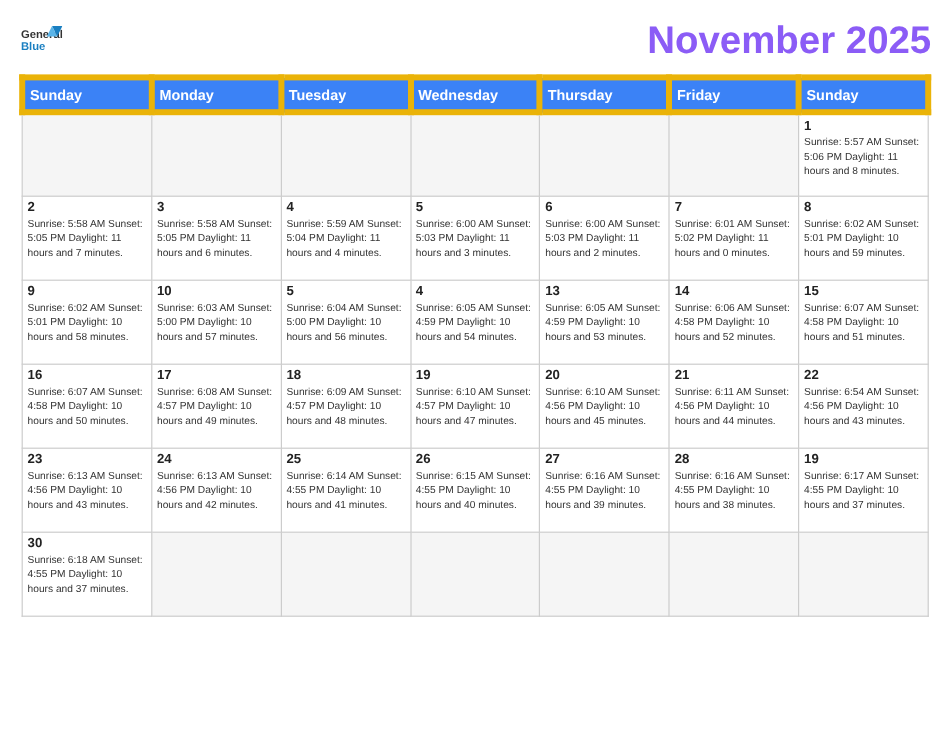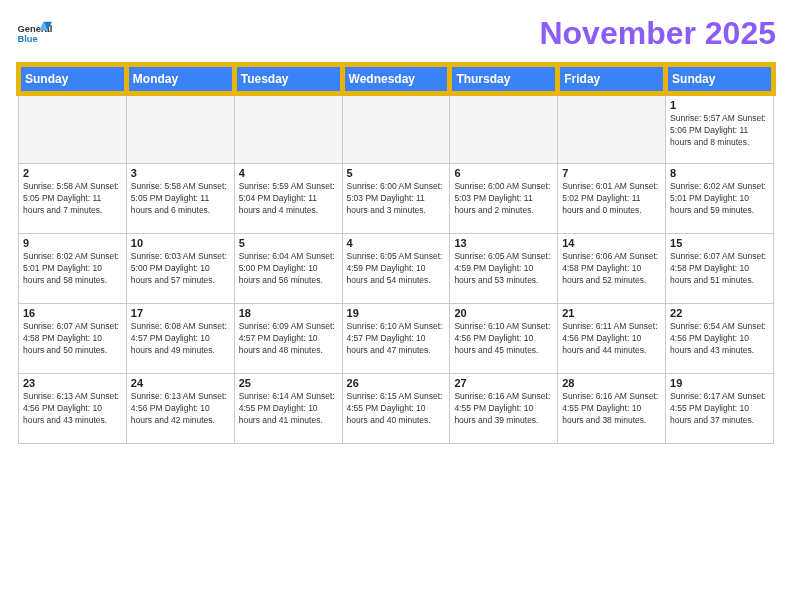--- a/index.html
+++ b/index.html
@@ -328,15 +328,30 @@
 and 38 minutes.</div>
           </td>
           <td>
             <span class="day-number">19</span>
             <div class="day-info">Sunrise: 6:17 AM
 Sunset: 4:55 PM
 Daylight: 10 hours
 and 37 minutes.</div>
           </td>
         </tr>
+        <tr>
+          <td>
+            <span class="day-number">30</span>
+            <div class="day-info">Sunrise: 6:18 AM
+Sunset: 4:55 PM
+Daylight: 10 hours
+and 37 minutes.</div>
+          </td>
+          <td class="empty"></td>
+          <td class="empty"></td>
+          <td class="empty"></td>
+          <td class="empty"></td>
+          <td class="empty"></td>
+          <td class="empty"></td>
+        </tr>
       </tbody>
   </table>
 </div>
 
 </body></html>

